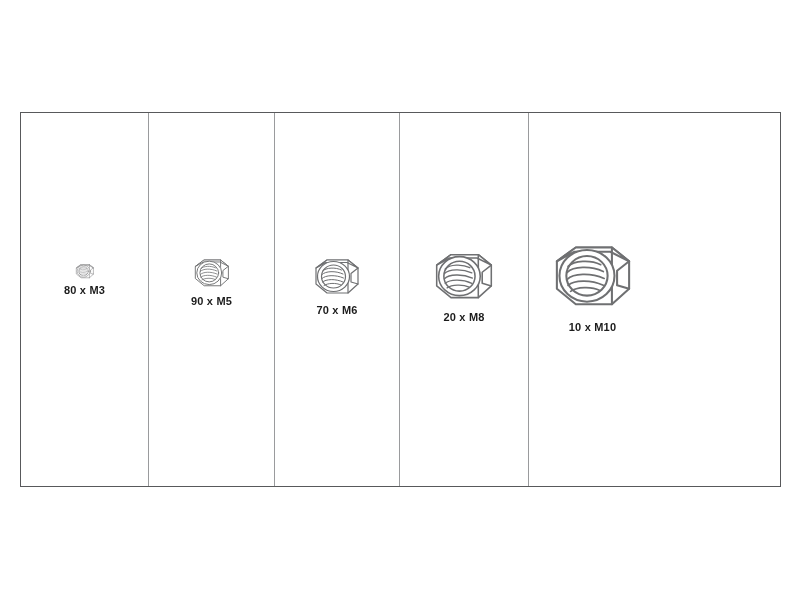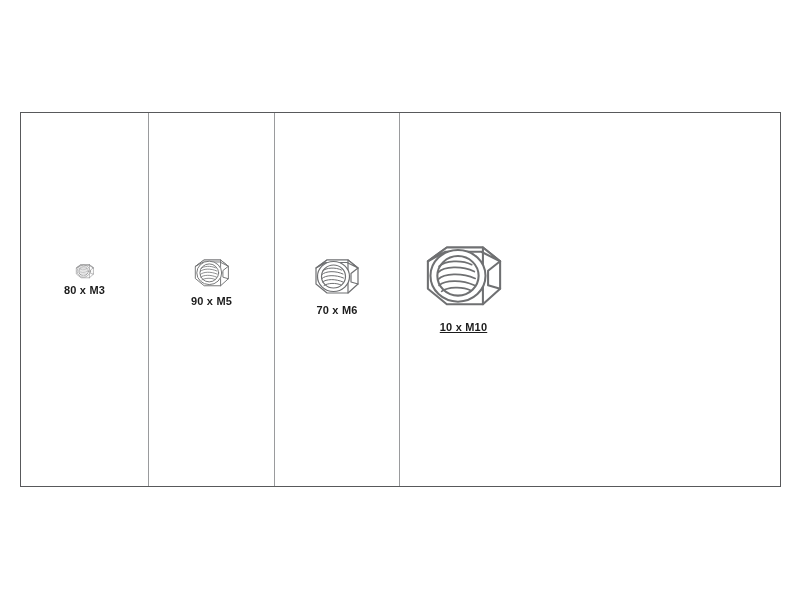--- a/index.html
+++ b/index.html
@@ -133,35 +133,57 @@
               <path d="M20,47 C27,40 47,39 62,46" fill="none" stroke-width="2"></path>
               <path d="M20,55 C27,48 47,47 63,54" fill="none" stroke-width="2"></path>
               <path d="M21,62 C28,56 47,55 62,62" fill="none" stroke-width="2"></path>
               <path d="M24,69 C31,64 48,63 58,68" fill="none" stroke-width="2"></path>
             </g>
           </svg>
         </div>
         <span class="nut-caption" style="font-size: 11px;">70 x M6</span>
       </div>
     </div>
+    <div class="nut-cell" style="width: 129px;">
+      <div class="cell-content" style="top: 130px;">
+        <div class="nut-figure" style="width: 70px; height: 65px;">
+          <svg viewBox="0 0 100 100" preserveAspectRatio="xMidYMid meet">
+            <g fill="#ffffff" stroke="#6f7072" stroke-width="2.4" stroke-linejoin="round" stroke-linecap="round">
+              <path d="M8,34 L30,18 L72,18 L92,34 L92,66 L72,84 L30,84 L8,66 Z"></path>
+              <path d="M8,34 L28,23 L70,23 L92,34 L72,18 L30,18 Z"></path>
+              <path d="M72,18 L72,84" fill="none"></path>
+              <path d="M92,34 L78,45 L78,62 L92,66" fill="none"></path>
+              <ellipse cx="43" cy="51" rx="32" ry="30" fill="#ffffff"></ellipse>
+              <ellipse cx="43" cy="51" rx="24" ry="23" fill="#ffffff"></ellipse>
+              <path d="M21,40 C28,33 47,32 59,38" fill="none" stroke-width="2"></path>
+              <path d="M20,47 C27,40 47,39 62,46" fill="none" stroke-width="2"></path>
+              <path d="M20,55 C27,48 47,47 63,54" fill="none" stroke-width="2"></path>
+              <path d="M21,62 C28,56 47,55 62,62" fill="none" stroke-width="2"></path>
+              <path d="M24,69 C31,64 48,63 58,68" fill="none" stroke-width="2"></path>
+            </g>
+          </svg>
+        </div>
+        <span class="nut-caption" style="font-size: 11px;">20 x M8</span>
+      </div>
+    </div>
     <div class="nut-cell" style="width: 127px;">
       <div class="cell-content" style="top: 119px;">
         <div class="nut-figure" style="width: 92px; height: 86px;">
           <svg viewBox="0 0 100 100" preserveAspectRatio="xMidYMid meet">
             <g fill="#ffffff" stroke="#6f7072" stroke-width="2.4" stroke-linejoin="round" stroke-linecap="round">
               <path d="M8,34 L30,18 L72,18 L92,34 L92,66 L72,84 L30,84 L8,66 Z"></path>
               <path d="M8,34 L28,23 L70,23 L92,34 L72,18 L30,18 Z"></path>
               <path d="M72,18 L72,84" fill="none"></path>
               <path d="M92,34 L78,45 L78,62 L92,66" fill="none"></path>
               <ellipse cx="43" cy="51" rx="32" ry="30" fill="#ffffff"></ellipse>
               <ellipse cx="43" cy="51" rx="24" ry="23" fill="#ffffff"></ellipse>
               <path d="M21,40 C28,33 47,32 59,38" fill="none" stroke-width="2"></path>
               <path d="M20,47 C27,40 47,39 62,46" fill="none" stroke-width="2"></path>
               <path d="M20,55 C27,48 47,47 63,54" fill="none" stroke-width="2"></path>
               <path d="M21,62 C28,56 47,55 62,62" fill="none" stroke-width="2"></path>
               <path d="M24,69 C31,64 48,63 58,68" fill="none" stroke-width="2"></path>
             </g>
           </svg>
         </div>
-        <span class="nut-caption" style="font-size: 11px; text-decoration: underline;">10 x M10</span>
+        <span class="nut-caption" style="font-size: 11px;">10 x M10</span>
       </div>
     </div>
   </div>
 
 </body></html>

